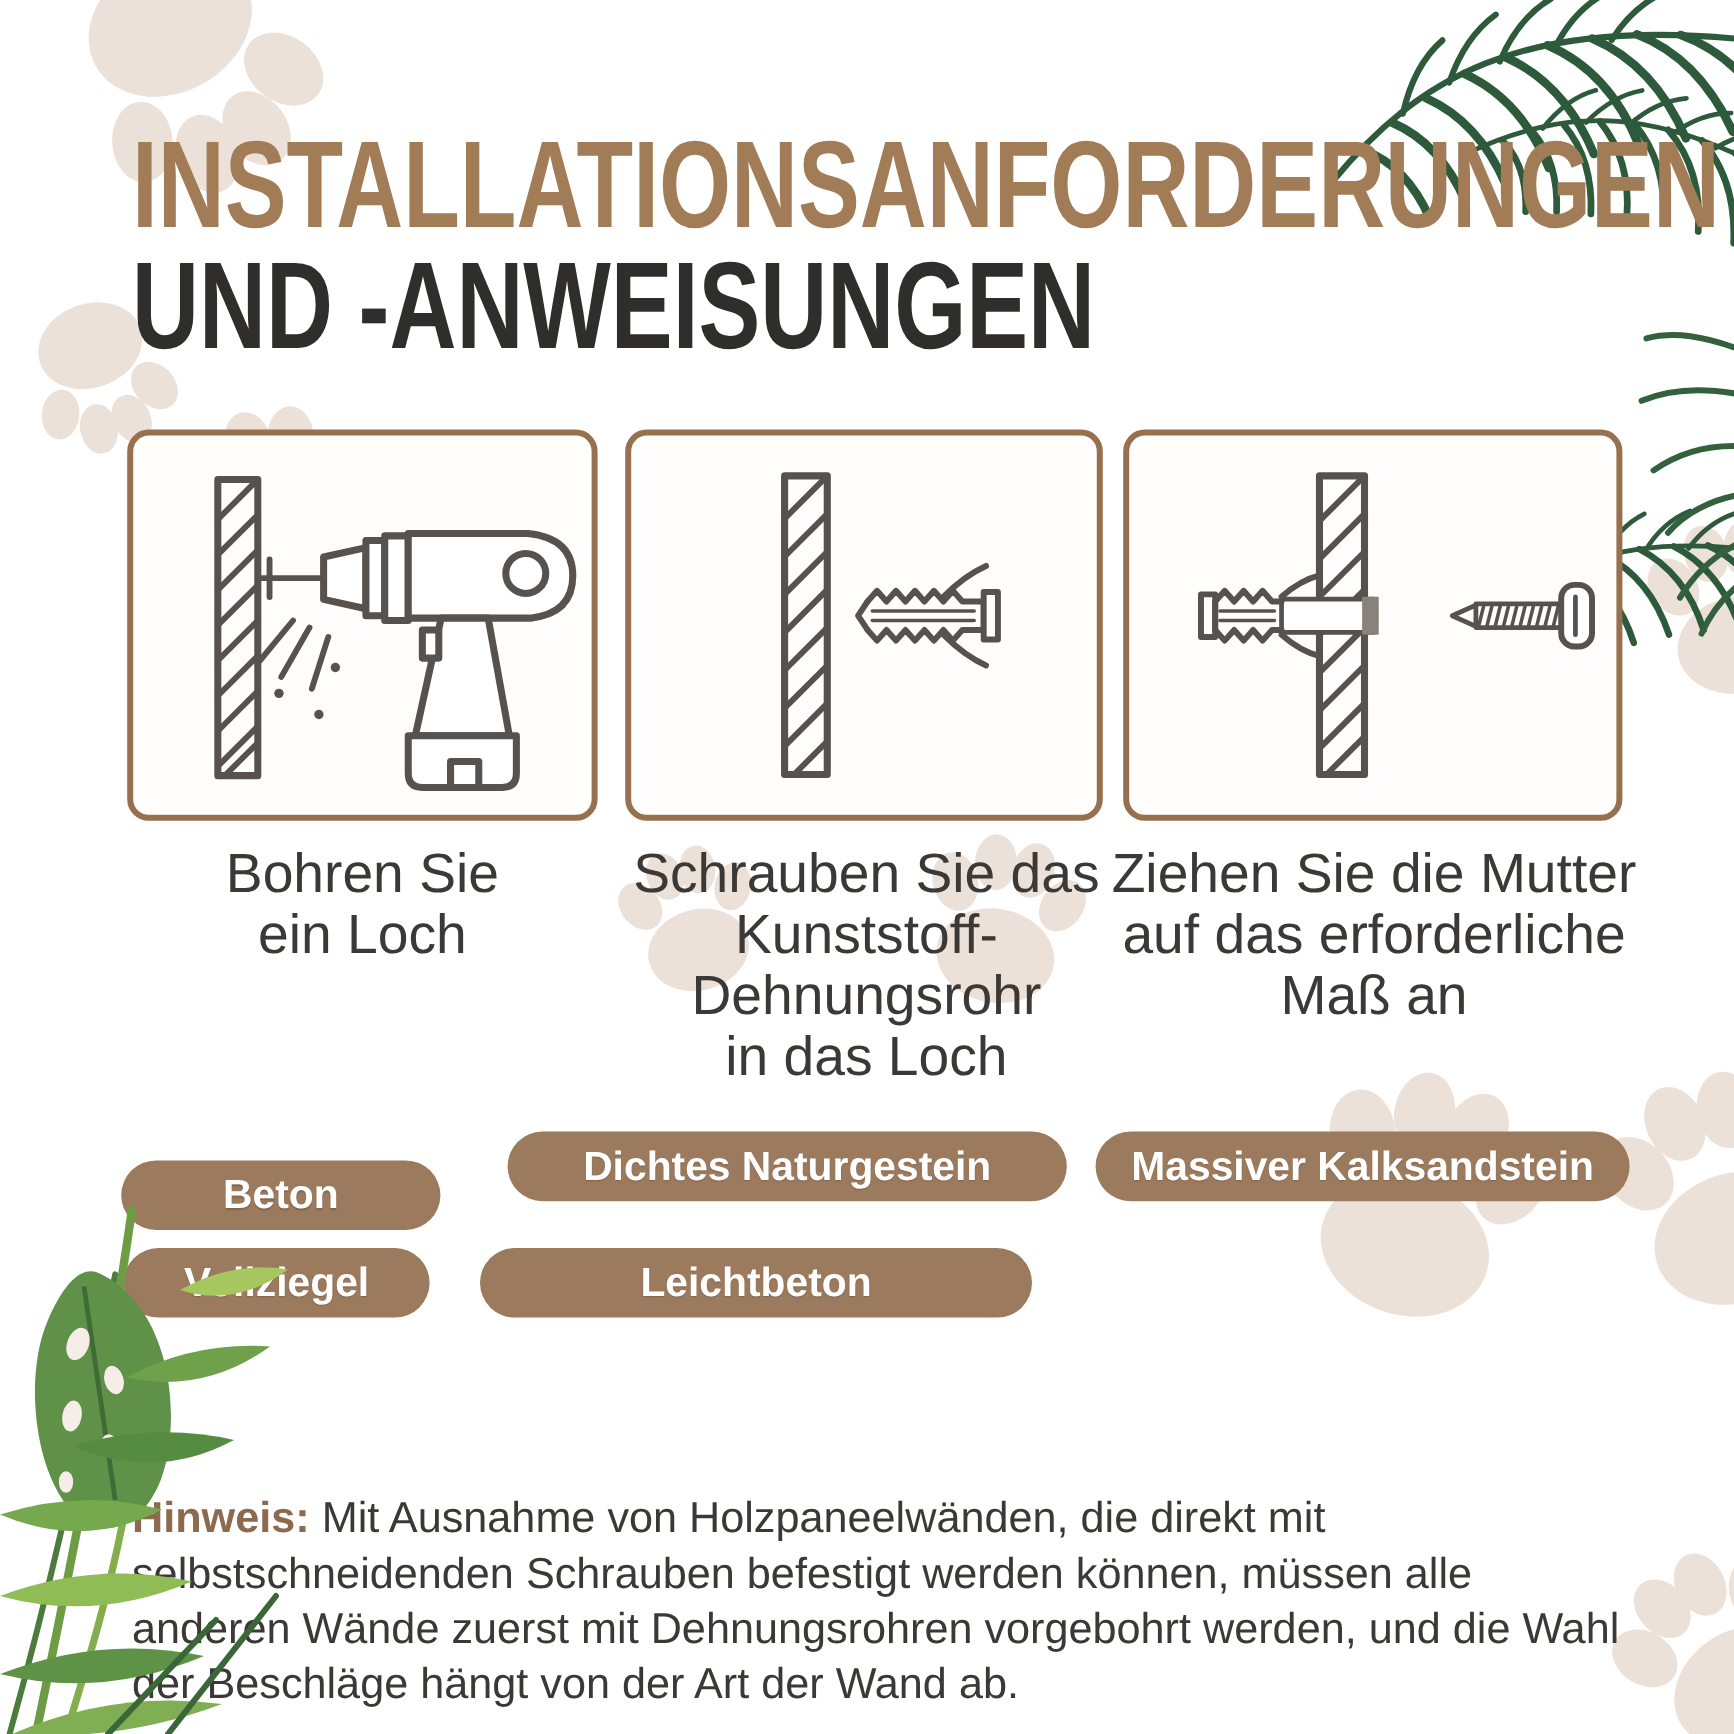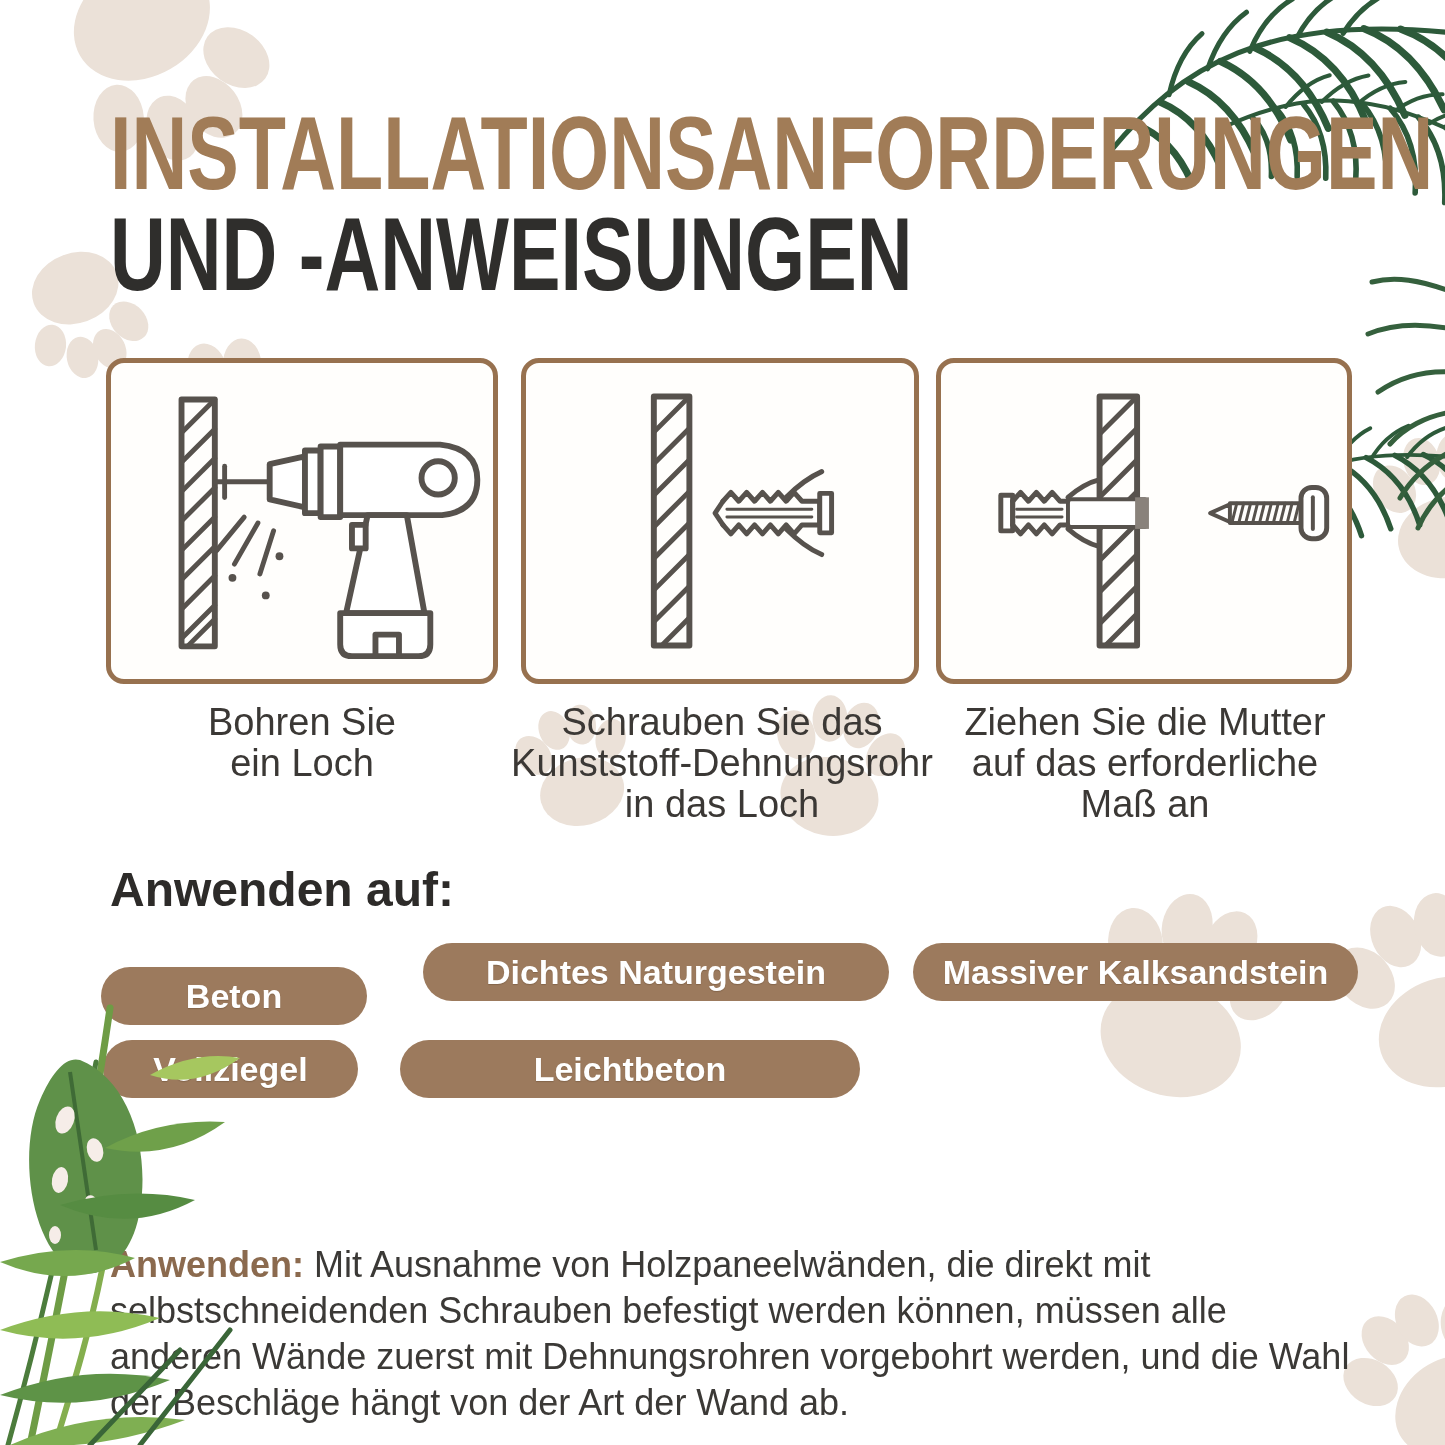--- a/index.html
+++ b/index.html
@@ -16,21 +16,21 @@
   .title .l1 span{color:#A17C57;}
   .title .l2 span{color:#2F2E2C;}
 
   .box{position:absolute;top:358px;height:326px;background:#FFFEFC;
        border:5px solid #97714F;border-radius:18px;box-sizing:border-box;}
   #box1{left:106px;width:392px;}
   #box2{left:521px;width:398px;}
   #box3{left:936px;width:416px;}
   .box svg{display:block;width:100%;height:100%;}
 
-  .caption{position:absolute;top:702px;text-align:center;font-size:38px;line-height:41px;
+  .caption{position:absolute;top:702px;text-align:center;font-size:46px;line-height:51px;
            color:#3B3835;white-space:pre-line;}
   #cap1{left:106px;width:392px;}
   #cap2{left:472px;width:500px;}
   #cap3{left:915px;width:460px;}
 
   .heading{position:absolute;left:110px;top:862px;font-size:48px;font-weight:bold;color:#2D2B29;}
 
   .pill{position:absolute;height:58px;border-radius:29px;background:#9C7A5D;color:#FFFFFF;
         font-size:34px;font-weight:bold;display:flex;align-items:center;justify-content:center;
         text-shadow:0 1px 1px rgba(60,40,20,.25);box-sizing:border-box;}
@@ -223,29 +223,28 @@
 
     <div class="caption" id="cap1">Bohren Sie
 ein Loch</div>
     <div class="caption" id="cap2">Schrauben Sie das
 Kunststoff-Dehnungsrohr
 in das Loch</div>
     <div class="caption" id="cap3">Ziehen Sie die Mutter
 auf das erforderliche
 Maß an</div>
 
-    <div class="heading">Anwenden auf:</div>
 
     <div class="pill" id="pill1">Beton</div>
     <div class="pill" id="pill2">Dichtes Naturgestein</div>
     <div class="pill" id="pill3">Massiver Kalksandstein</div>
     <div class="pill" id="pill4">Vollziegel</div>
     <div class="pill" id="pill5">Leichtbeton</div>
 
-    <p class="note"><span class="note-label">Anwenden:</span> <span>Mit Ausnahme von Holzpaneelwänden, die direkt mit selbstschneidenden Schrauben befestigt werden können, müssen alle anderen Wände zuerst mit Dehnungsrohren vorgebohrt werden, und die Wahl der Beschläge hängt von der Art der Wand ab.</span></p>
+    <p class="note"><span class="note-label">Hinweis:</span> <span>Mit Ausnahme von Holzpaneelwänden, die direkt mit selbstschneidenden Schrauben befestigt werden können, müssen alle anderen Wände zuerst mit Dehnungsrohren vorgebohrt werden, und die Wahl der Beschläge hängt von der Art der Wand ab.</span></p>
   </div>
 
   <svg class="deco-front" viewBox="0 0 1445 1445" xmlns="http://www.w3.org/2000/svg">
     <g stroke-linecap="round" fill="none">
       <path d="M30 1445 C60 1300 88 1160 110 1008" stroke="#6E9C45" stroke-width="7"></path>
       <path d="M8 1445 C40 1330 68 1210 96 1062" stroke="#4C7C3C" stroke-width="5"></path>
       <path d="M55 1445 C75 1380 90 1330 102 1270" stroke="#84AE4E" stroke-width="6"></path>
     </g>
     <g>
       <path d="M80 1060 C130 1080 150 1150 140 1210 C132 1262 96 1285 70 1268 C30 1242 18 1150 40 1100 C52 1072 66 1056 80 1060 Z" fill="#5F9149"></path>

